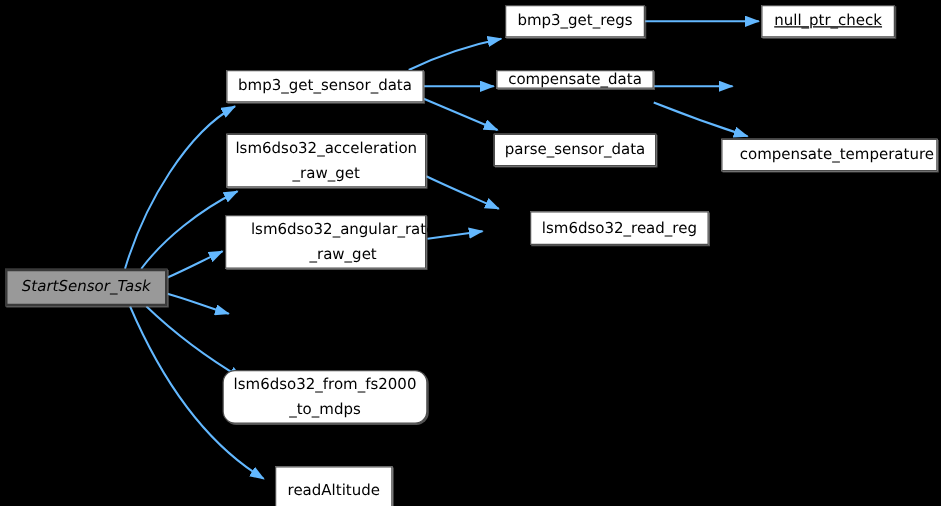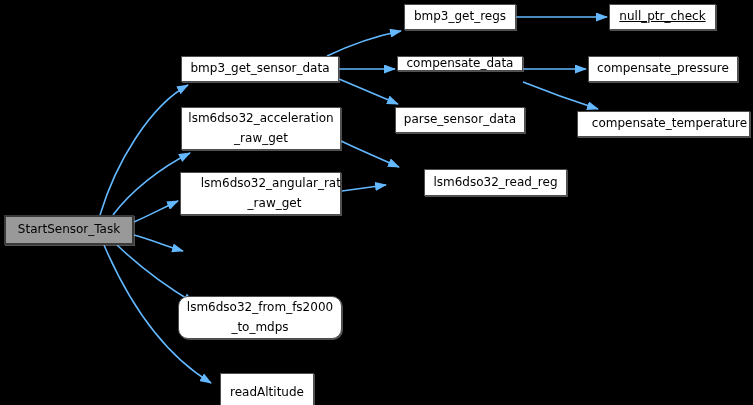--- a/index.html
+++ b/index.html
@@ -52,30 +52,29 @@
     <path class="edge" marker-end="url(#arrow)" d="M 327,56 C 352,44 376,36 401,31"></path>
     <path class="edge" marker-end="url(#arrow)" d="M 339,69 L 395,69"></path>
     <path class="edge" marker-end="url(#arrow)" d="M 339,79 C 360,88 379,96 398,104"></path>
     <path class="edge" marker-end="url(#arrow)" d="M 516,17 L 607,17"></path>
     <path class="edge" marker-end="url(#arrow)" d="M 523,69 L 586,69"></path>
     <path class="edge" marker-end="url(#arrow)" d="M 523,82 C 548,92 573,101 598,109"></path>
     <path class="edge" marker-end="url(#arrow)" d="M 341,141 C 362,151 381,159 399,167"></path>
     <path class="edge" marker-end="url(#arrow)" d="M 342,191 C 357,189 371,187 386,185"></path>
   </svg>
 
-  <div class="node entry" style="left:4px;   top:215px; width:130px; height:30px;">StartSensor_Task</div>
+  <div class="node entry" style="left:4px;   top:215px; width:130px; height:30px;font-style:italic;">StartSensor_Task</div>
   <div class="node" style="left:181px; top:56px;  width:158px; height:26px;">bmp3_get_sensor_data</div>
   <div class="node" style="left:181px; top:107px; width:160px; height:43px;">lsm6dso32_acceleration
 _raw_get</div>
   <div class="node" style="left:180px; top:172px; width:161px; height:43px;padding-left:28px;">lsm6dso32_angular_rate
 _raw_get</div>
   <div class="node" style="left:178px; top:296px; width:164px; height:43px;border-radius:10px;">lsm6dso32_from_fs2000
 _to_mdps</div>
   <div class="node" style="left:220px; top:373px; width:94px;  height:40px;">readAltitude</div>
   <div class="node" style="left:404px; top:4px;   width:112px; height:26px;">bmp3_get_regs</div>
   <div class="node" style="left:397px; top:56px;  width:126px; height:15px;">compensate_data</div>
   <div class="node" style="left:395px; top:107px; width:130px; height:26px;">parse_sensor_data</div>
   <div class="node" style="left:389px; top:169px; width:143px; height:27px;margin-left:35px;">lsm6dso32_read_reg</div>
   <div class="node" style="left:609px; top:4px;   width:107px; height:26px;text-decoration:underline;">null_ptr_check</div>
-  <div class="node" style="left:588px; top:56px;  width:150px; height:26px;">compensate_pressure</div>
   <div class="node" style="left:577px; top:111px; width:173px; height:26px;padding-left:12px;">compensate_temperature</div>
 
 </div>
 
 </body></html>

